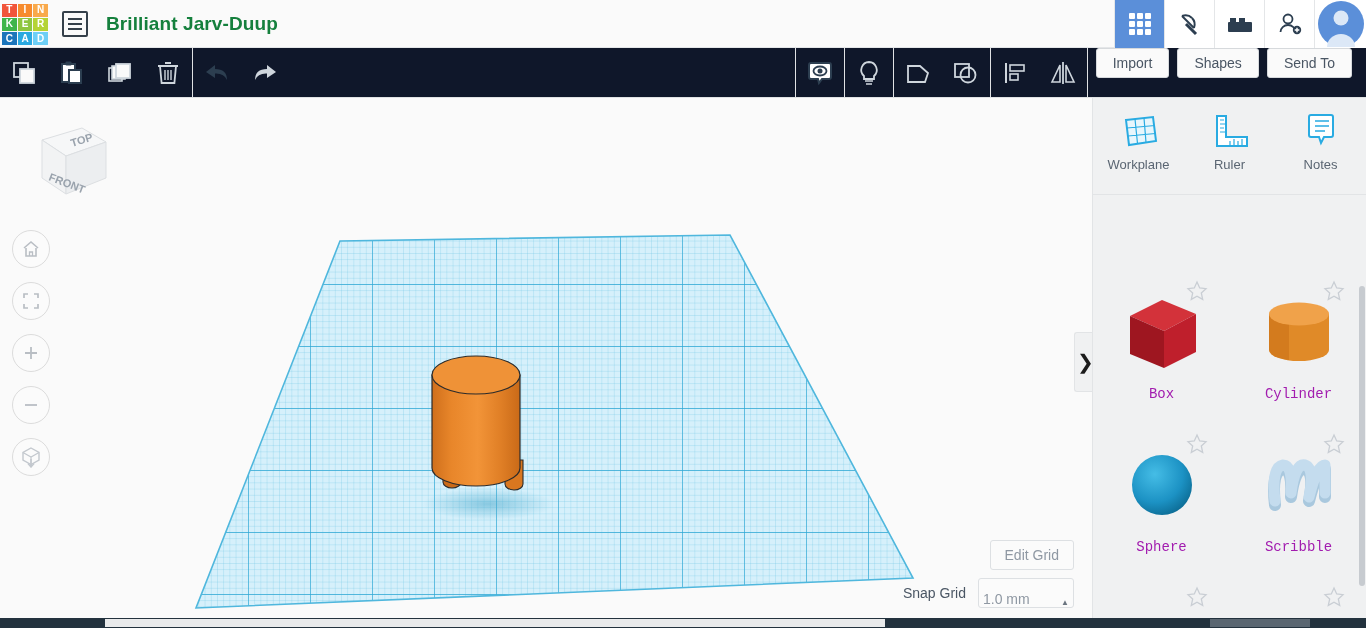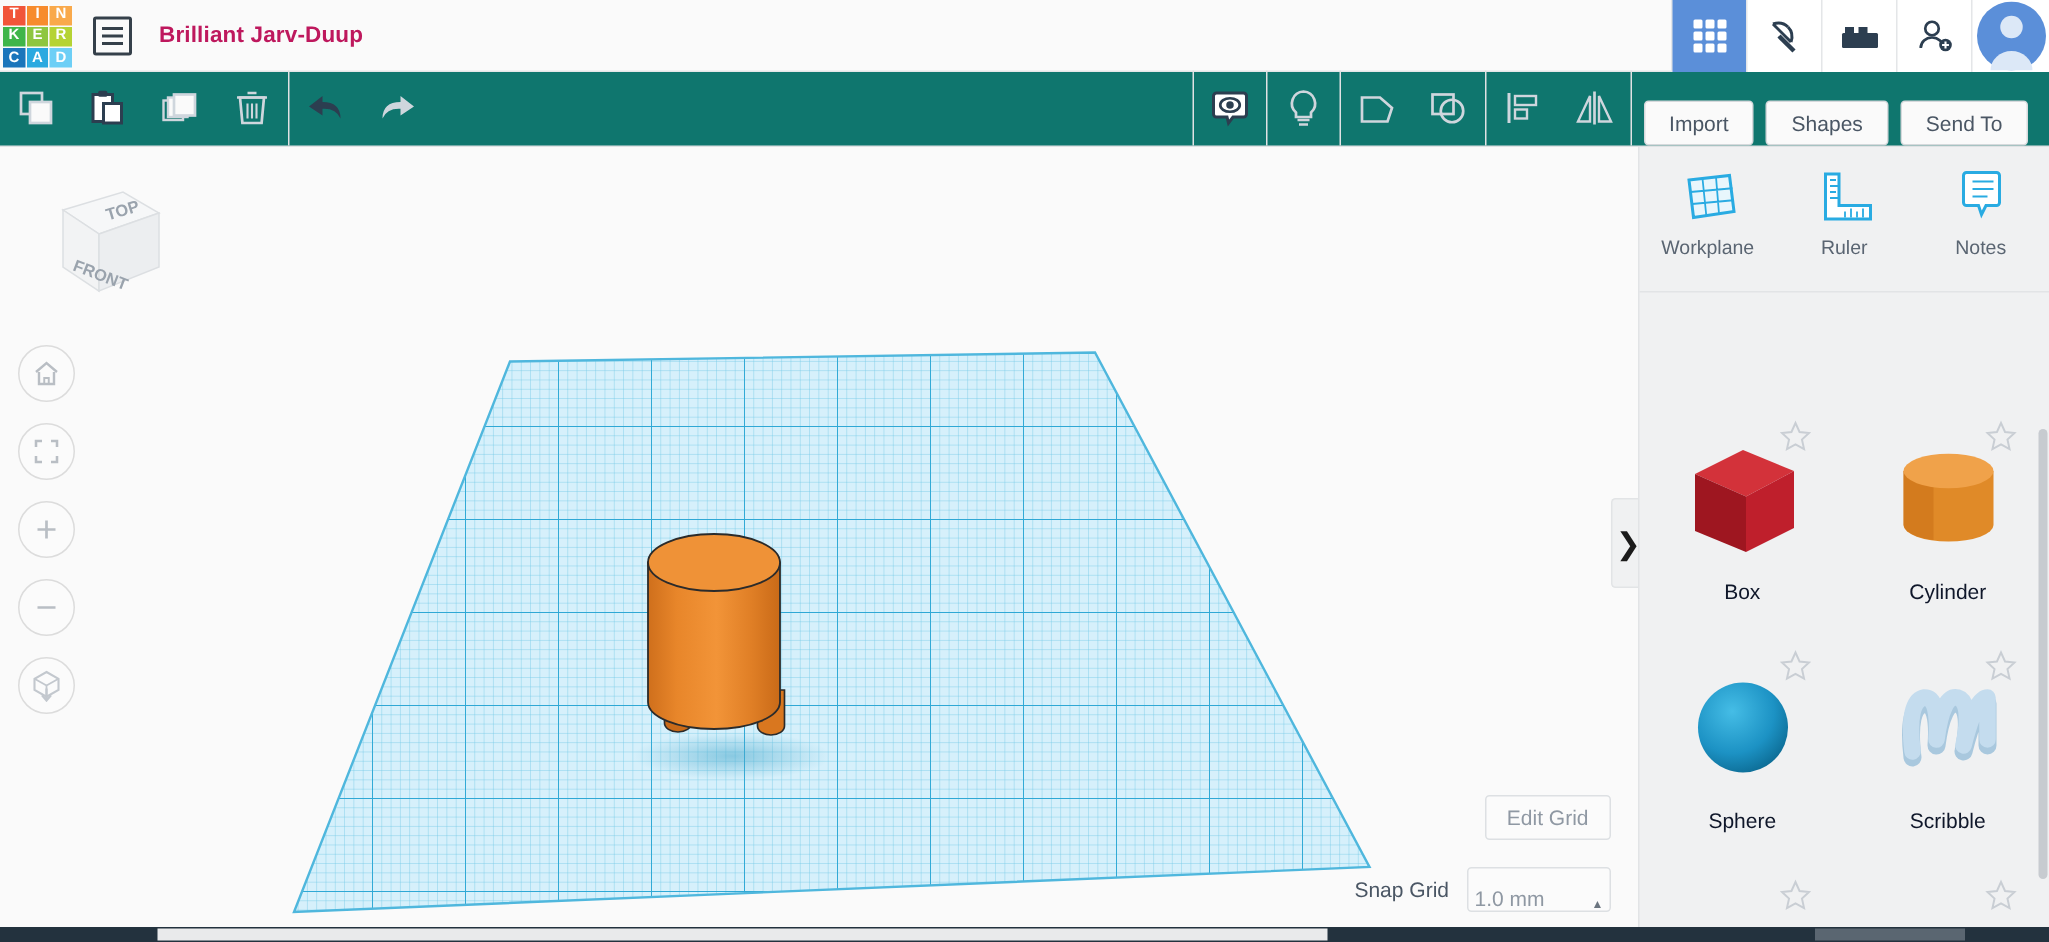--- a/index.html
+++ b/index.html
@@ -27,37 +27,37 @@
     color:#fff; font-size:10px; font-weight:bold; line-height:1;
     font-family:"Liberation Sans",sans-serif;
   }
   .doc-icon{
     width:26px;height:26px;margin-left:14px;border:2px solid #35404a;border-radius:2px;
     display:flex;flex-direction:column;justify-content:center;gap:3px;padding:0 4px;
   }
   .doc-icon i{display:block;height:2px;background:#35404a;width:100%;}
   .doc-icon i:first-child{width:100%;}
   .proj-title{
-    margin-left:18px; font-size:15px; font-weight:bold; color:#be185d; letter-spacing:.1px;
+    margin-left:18px; font-size:19px; font-weight:bold; color:#15803d; letter-spacing:.1px;
   }
   .topright{ margin-left:auto; display:flex; height:48px; }
   .tr-btn{
     width:50px;height:48px;display:flex;align-items:center;justify-content:center;
     border-left:1px solid #e4e6e8; background:#fff;
   }
   .tr-btn.active{ background:#5b8fd9; }
   .tr-avatar{ width:52px;height:48px;display:flex;align-items:center;justify-content:center;border-left:1px solid #e4e6e8;background:#fff;}
 
   .grid9{display:grid;grid-template-columns:repeat(3,1fr);grid-template-rows:repeat(3,1fr);gap:2px;width:22px;height:22px;}
   .grid9 span{background:#fff;border-radius:1px;}
 
   
   .toolbar{
     position:absolute;left:0;top:48px;width:1366px;height:50px;
-    background:#0f766e;border-bottom:1px solid #e0e2e4;display:flex;align-items:flex-end;
+    background:#0f172a;border-bottom:1px solid #e0e2e4;display:flex;align-items:flex-start;
   }
   .tb-group{display:flex;align-items:center;height:50px;}
   .tb-btn{
     width:48px;height:50px;display:flex;align-items:center;justify-content:center;
     background:transparent;
   }
   .sep{width:1px;height:50px;background:#e0e2e4;}
   .tb-spacer{flex:1;}
   .act-btn{
     height:30px;padding:0 16px;margin-left:8px;border:1px solid #d6d9dc;border-radius:3px;
@@ -76,21 +76,21 @@
   }
   .navbtn.n1{top:132px;} .navbtn.n2{top:184px;} .navbtn.n3{top:236px;}
   .navbtn.n4{top:288px;} .navbtn.n5{top:340px;}
 
   .grid-ctrl{position:absolute;right:18px;bottom:10px;text-align:right;}
   .edit-grid{
     display:inline-flex;align-items:center;justify-content:center;
     height:30px;padding:0 14px;border:1px solid #dde0e3;border-radius:3px;background:#fbfbfb;
     color:#8f98a3;font-size:14px;
   }
-  .snaprow{display:flex;align-items:center;justify-content:flex-end;gap:12px;margin-top:18px;}
+  .snaprow{display:flex;align-items:center;justify-content:flex-end;gap:12px;margin-top:8px;}
   .snaplbl{font-size:14px;color:#4a5664;}
   .snapsel{
     width:96px;height:30px;border:1px solid #dde0e3;border-radius:3px;background:#fbfbfb;
     display:flex;align-items:flex-end;padding:0 4px;color:#8f98a3;font-size:14px;position:relative;gap:27px;
   }
   .snapsel .caret{margin-left:auto;font-size:8px;color:#6b7580;}
 
   
   .rpanel{
     position:absolute;left:1092px;top:98px;width:274px;height:520px;
@@ -105,21 +105,21 @@
   }
   .rp-sel .k{font-size:12px;color:#8a939e;line-height:15px;}
   .rp-sel .v{font-size:17px;color:#3d4b5c;line-height:22px;}
   .rp-sel .caret{position:absolute;right:14px;top:26px;font-size:11px;color:#333;}
   .divider{height:1px;background:#e2e4e6;margin:10px 0 0;}
 
   .shapes{position:absolute;left:0;top:168px;width:274px;height:352px;overflow:hidden;}
   .shape-grid{display:grid;grid-template-columns:1fr 1fr;}
   .shape{height:153px;position:relative;display:flex;flex-direction:column;align-items:center;justify-content:center;}
   .shape .star{position:absolute;right:22px;top:14px;}
-  .shape .nm{font-size:14px;color:#0f172a;margin-top:6px;}
+  .shape .nm{font-size:14px;color:#a21caf;margin-top:6px;font-family:Liberation Mono, monospace;}
   .sc-wrap{width:96px;height:96px;display:flex;align-items:center;justify-content:center;}
   .rp-scroll{position:absolute;right:2px;top:20px;width:6px;height:300px;background:#c7cbd0;border-radius:3px;}
 
   .collapse{
     position:absolute;left:1074px;top:332px;width:22px;height:60px;
     background:#f0f1f2;border:1px solid #e2e4e6;border-right:none;border-radius:3px 0 0 3px;
     display:flex;align-items:center;justify-content:center;font-size:20px;color:#1b1b1b;
   }
 
   

